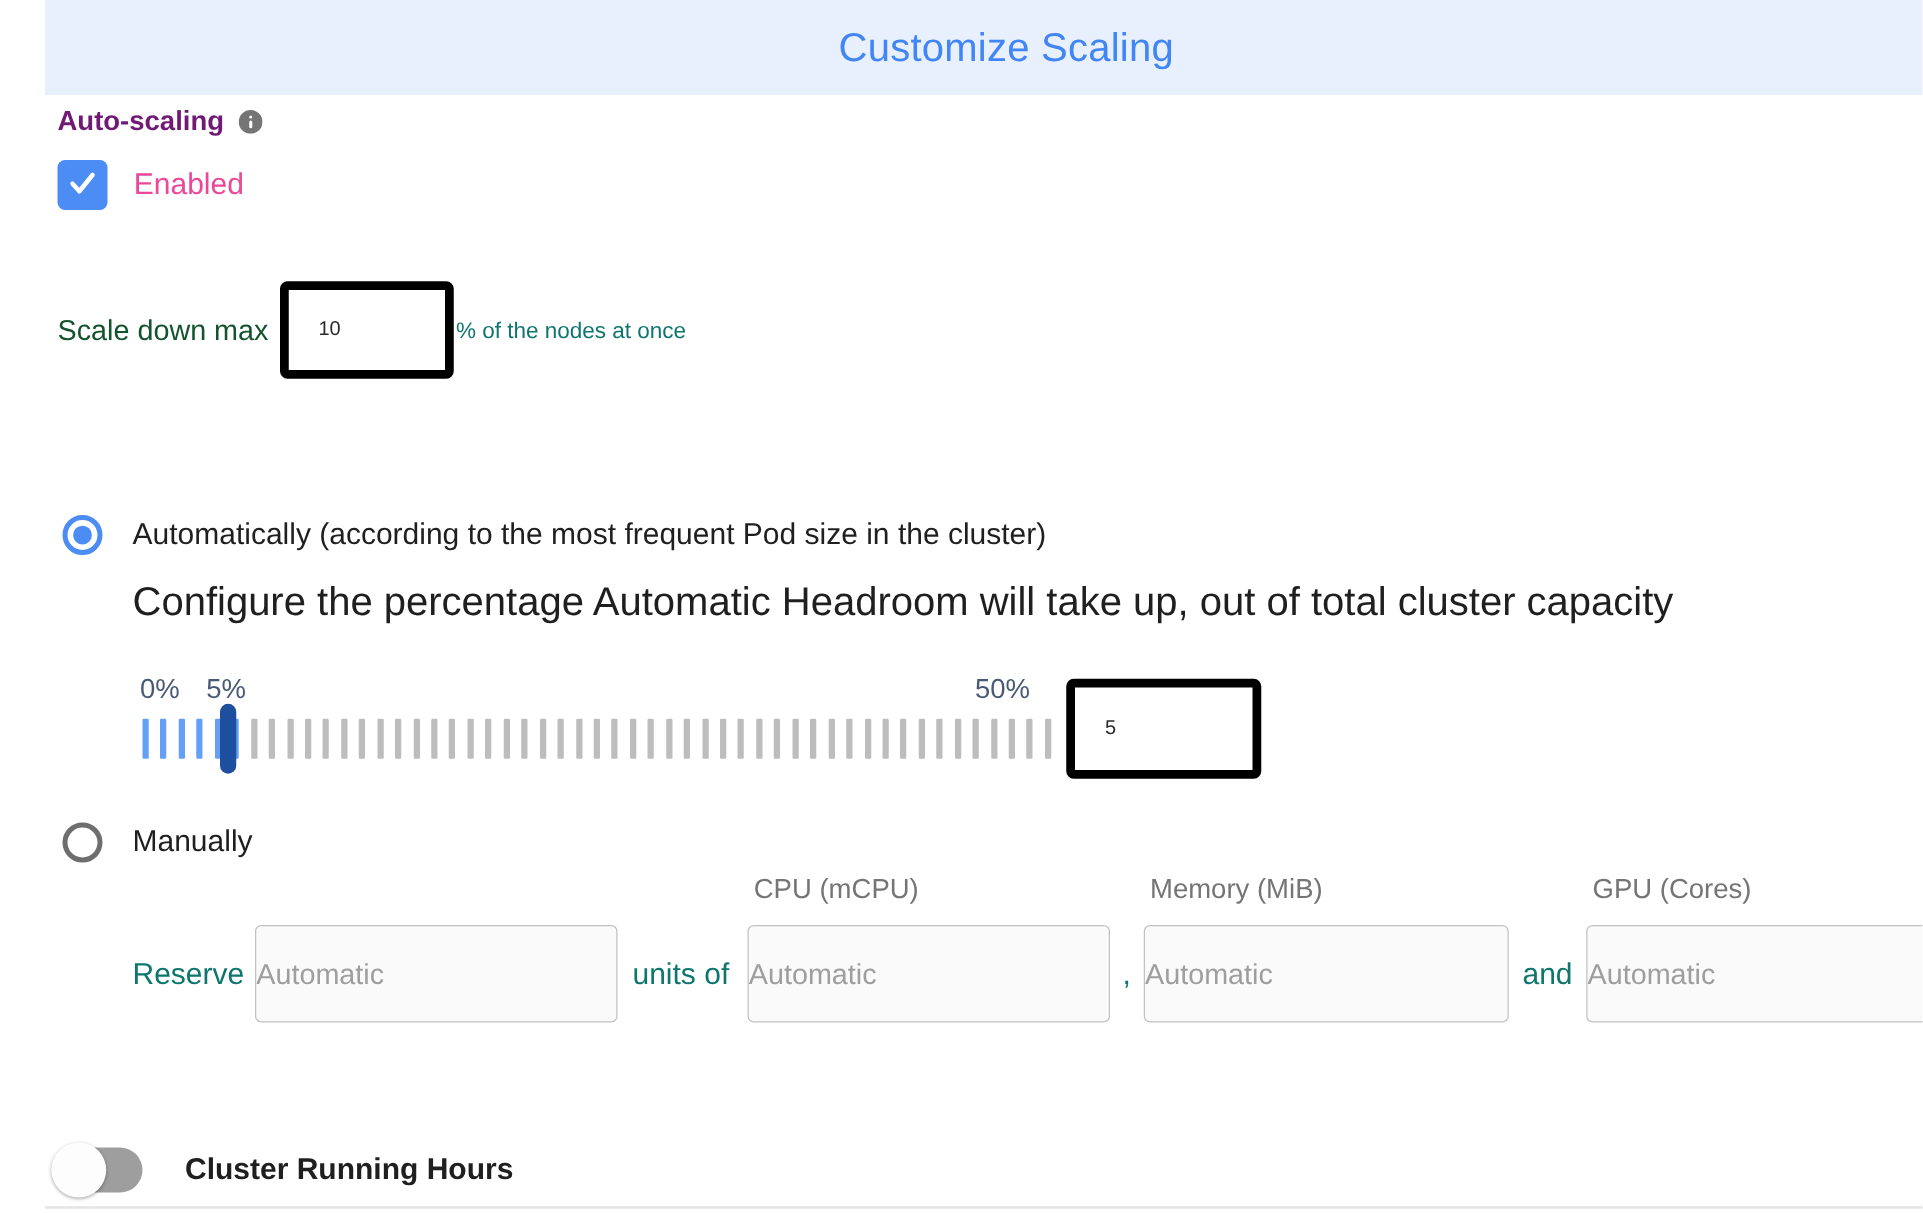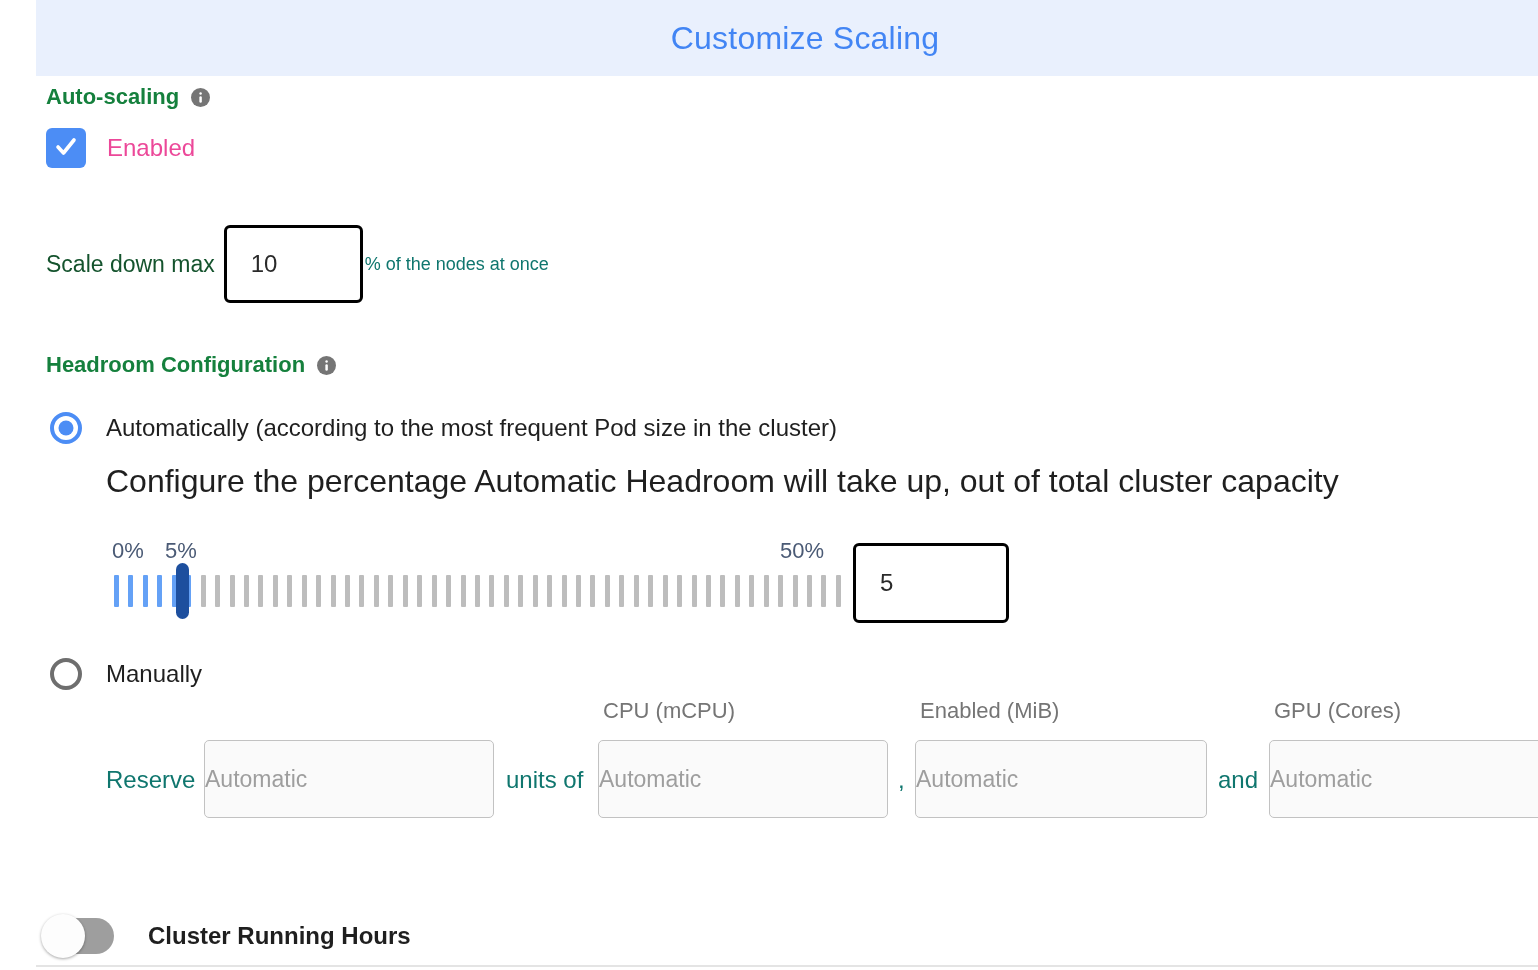--- a/index.html
+++ b/index.html
@@ -7,36 +7,36 @@
               font-family:"Liberation Sans", sans-serif; color:#202124; }
   .page { position:relative; width:1538px; height:970px;margin-left:36px; }
 
   
   .header { position:absolute; left:0; top:0; width:1538px; height:76px;
             background:#E9F0FD; display:flex; align-items:center; justify-content:center; }
   .header-title { font-size:32px; color:#4285F4; font-weight:400; letter-spacing:0.2px; }
 
   
   .section-label-row { position:absolute; left:10px; display:flex; align-items:center; gap:12px; }
-  .section-label { font-size:22px; font-weight:700; color:#15803d; }
+  .section-label { font-size:22px; font-weight:700; color:#701a75; }
   .info-icon { width:19px; height:19px; display:inline-block; }
 
   
   .checkbox-row { position:absolute; left:10px; top:128px; display:flex; align-items:center; }
   .checkbox { width:40px; height:40px; background:#4C8DF5; border-radius:6px;
               display:flex; align-items:center; justify-content:center; cursor:pointer; }
   .checkbox svg { width:28px; height:28px; }
   .checkbox-label { font-size:24px; margin-left:21px; color:#ec4899; }
 
   
   .scaledown-row { position:absolute; left:10px; top:225px; height:78px;
                    display:flex; align-items:center; }
   .scaledown-text { font-size:23px; color:#14532d; }
-  .num-input { width:139px; height:78px; border:3px solid #000000; border-radius:6px;
-               background:#fff; font-size:24px; color:#2A2A2A; padding-left:24px;
+  .num-input { width:139px; height:78px; border:7px solid #000000; border-radius:6px;
+               background:#fff; font-size:16px; color:#2A2A2A; padding-left:24px;
                font-family:"Liberation Sans", sans-serif; outline:none; }
   .scaledown-row .num-input { margin-left:9px; }
   .scaledown-suffix { font-size:18px; color:#0f766e; margin-left:2px; }
 
   .headroom-label-row { top:352px; }
 
   
   .radio-row { position:absolute; left:14px; display:flex; align-items:center; }
   .radio { width:32px; height:32px; border-radius:50%; flex-shrink:0; cursor:pointer; }
   .radio.selected { border:4px solid #4C8DF5; background:#fff; position:relative; }
@@ -128,30 +128,20 @@
     </div>
     <span class="checkbox-label">Enabled</span>
   </div>
 
   <div class="scaledown-row">
     <span class="scaledown-text">Scale down max</span>
     <input class="num-input" type="text" value="10" style="">
     <span class="scaledown-suffix">% of the nodes at once</span>
   </div>
 
-  <div class="section-label-row headroom-label-row">
-    <span class="section-label">Headroom Configuration</span>
-    <span class="info-icon">
-      <svg viewBox="0 0 20 20" width="19" height="19">
-        <circle cx="10" cy="10" r="10" fill="#757575"></circle>
-        <rect x="8.8" y="4.6" width="2.6" height="2.6" rx="1.3" fill="#ffffff"></rect>
-        <rect x="8.8" y="8.8" width="2.6" height="6.6" rx="1.3" fill="#ffffff"></rect>
-      </svg>
-    </span>
-  </div>
 
   <div class="radio-row" style="top:412px;">
     <div class="radio selected"></div>
     <span class="radio-label">Automatically (according to the most frequent Pod size in the cluster)</span>
   </div>
   <div class="radio-desc">Configure the percentage Automatic Headroom will take up, out of total cluster capacity</div>
 
   <div class="slider-area">
     <span class="slider-label min">0%</span>
     <span class="slider-label cur">5%</span>
@@ -215,21 +205,21 @@
     </div>
   </div>
 
   <div class="radio-row manually-row">
     <div class="radio unselected"></div>
     <span class="radio-label">Manually</span>
   </div>
 
   <div class="reserve-area">
     <span class="col-header cpu">CPU (mCPU)</span>
-    <span class="col-header mem">Enabled (MiB)</span>
+    <span class="col-header mem">Memory (MiB)</span>
     <span class="col-header gpu">GPU (Cores)</span>
 
     <span class="reserve-word reserve">Reserve</span>
     <input class="auto-input b1" type="text" placeholder="Automatic" style="">
     <span class="reserve-word unitsof">units of</span>
     <input class="auto-input b2" type="text" placeholder="Automatic" style="">
     <span class="reserve-word comma">,</span>
     <input class="auto-input b3" type="text" placeholder="Automatic" style="">
     <span class="reserve-word and">and</span>
     <input class="auto-input b4" type="text" placeholder="Automatic" style="">

